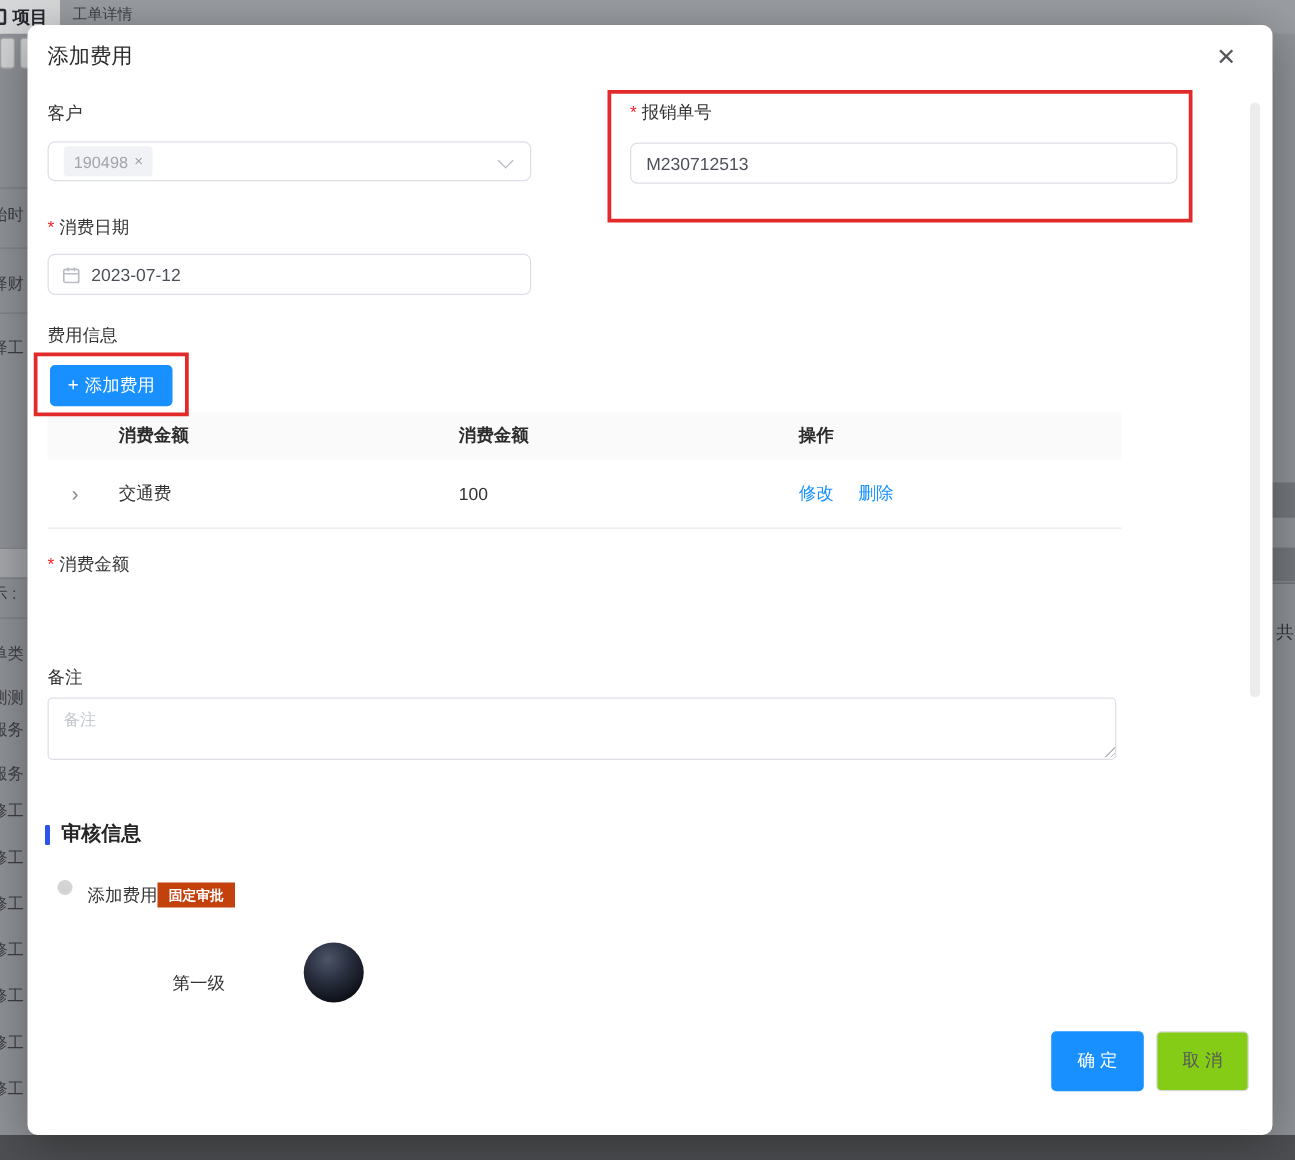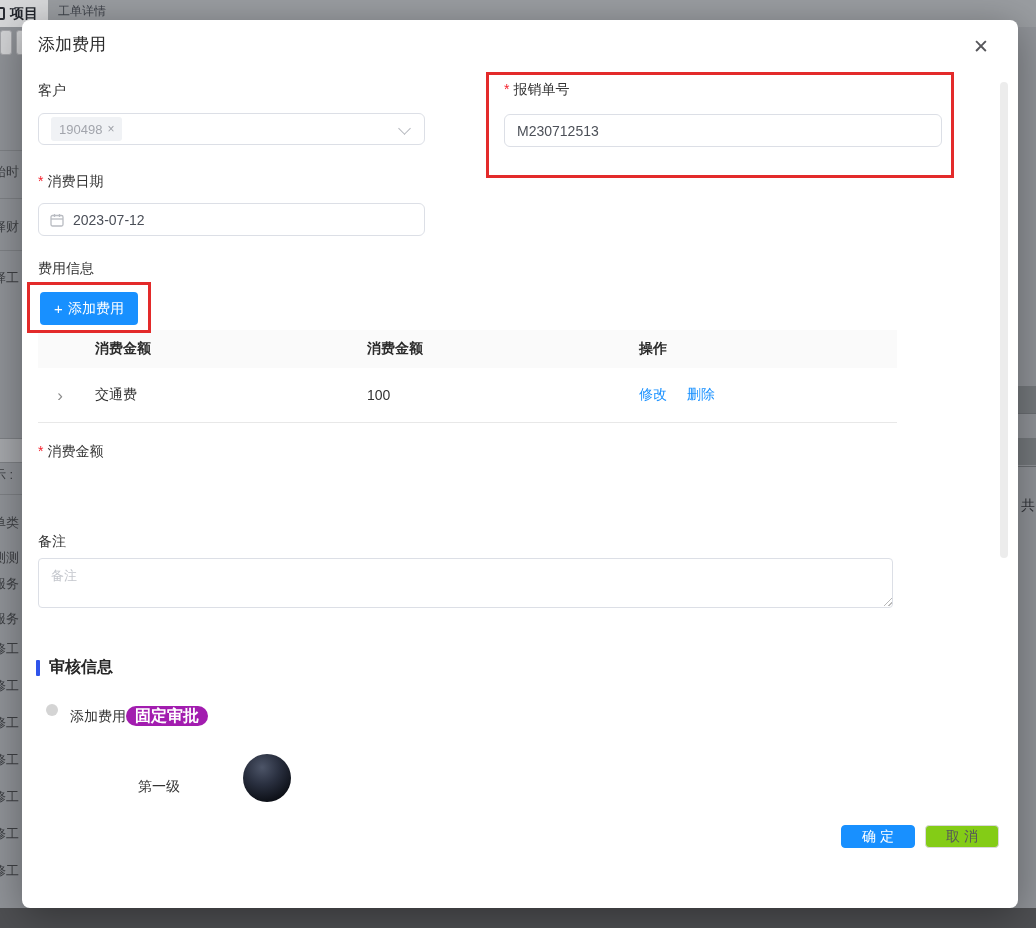--- a/index.html
+++ b/index.html
@@ -66,26 +66,26 @@
   .txtarea { position:absolute; left:16px; top:538px; width:855px; height:50px; border:1px solid #dcdfe6; border-radius:4px; font-size:13px; color:#333; padding:8px 12px; resize:none; font-family:inherit; outline:none; }
   .txtarea::placeholder { color:#c3c6cc; }
   .grip { position:absolute; left:860px; top:576px; width:10px; height:10px; z-index:3;
           background:repeating-linear-gradient(-45deg, transparent 0 2px, #b9b9b9 2px 3px);
           clip-path:polygon(100% 0, 100% 100%, 0 100%); }
 
   .audit-title { position:absolute; left:14px; top:637px; display:flex; align-items:center; gap:9px; font-size:16px; font-weight:bold; color:#262626; }
   .audit-bar { width:4px; height:16px; background:#2f54eb; border-radius:1px; }
   .audit-dot { position:absolute; left:24px; top:684px; width:12px; height:12px; background:#d4d4d4; border-radius:50%; }
   .audit-method { position:absolute; left:48px; top:688px; font-size:14px; color:#333; }
-  .audit-badge { position:absolute; left:104px; top:686px; height:20px; padding:0 9px; background:#a21caf; color:#fff; font-size:16px; font-weight:bold; border-radius:10px; display:flex; align-items:center; }
+  .audit-badge { position:absolute; left:104px; top:686px; height:20px; padding:0 9px; background:#c2410c; color:#fff; font-size:11px; font-weight:bold; border-radius:0; display:flex; align-items:center; }
   .audit-level { position:absolute; left:116px; top:758px; font-size:14px; color:#333; }
   .avatar { position:absolute; left:221px; top:734px; width:48px; height:48px; border-radius:50%;
             background:radial-gradient(circle at 40% 28%, #4d5568 0%, #2a3040 38%, #0c0f16 78%); }
 
-  .btn { position:absolute; top:805px; width:74px; height:23px; border-radius:4px; font-size:14px; cursor:pointer; font-family:inherit; }
+  .btn { position:absolute; top:805px; width:74px; height:48px; border-radius:4px; font-size:14px; cursor:pointer; font-family:inherit; }
   .btn-confirm { left:819px; background:#1890ff; border:1px solid #1890ff; color:#fff; }
   .btn-cancel { left:903px; background:#84cc16; border:1px solid #d9d9d9; color:#56565a; }
 </style>
 </head>
 <body>
 
 <div class="topbar">
   <div class="topbar-left">
     <span class="logo-frag"></span>
     <span class="nav-project">项目</span>

